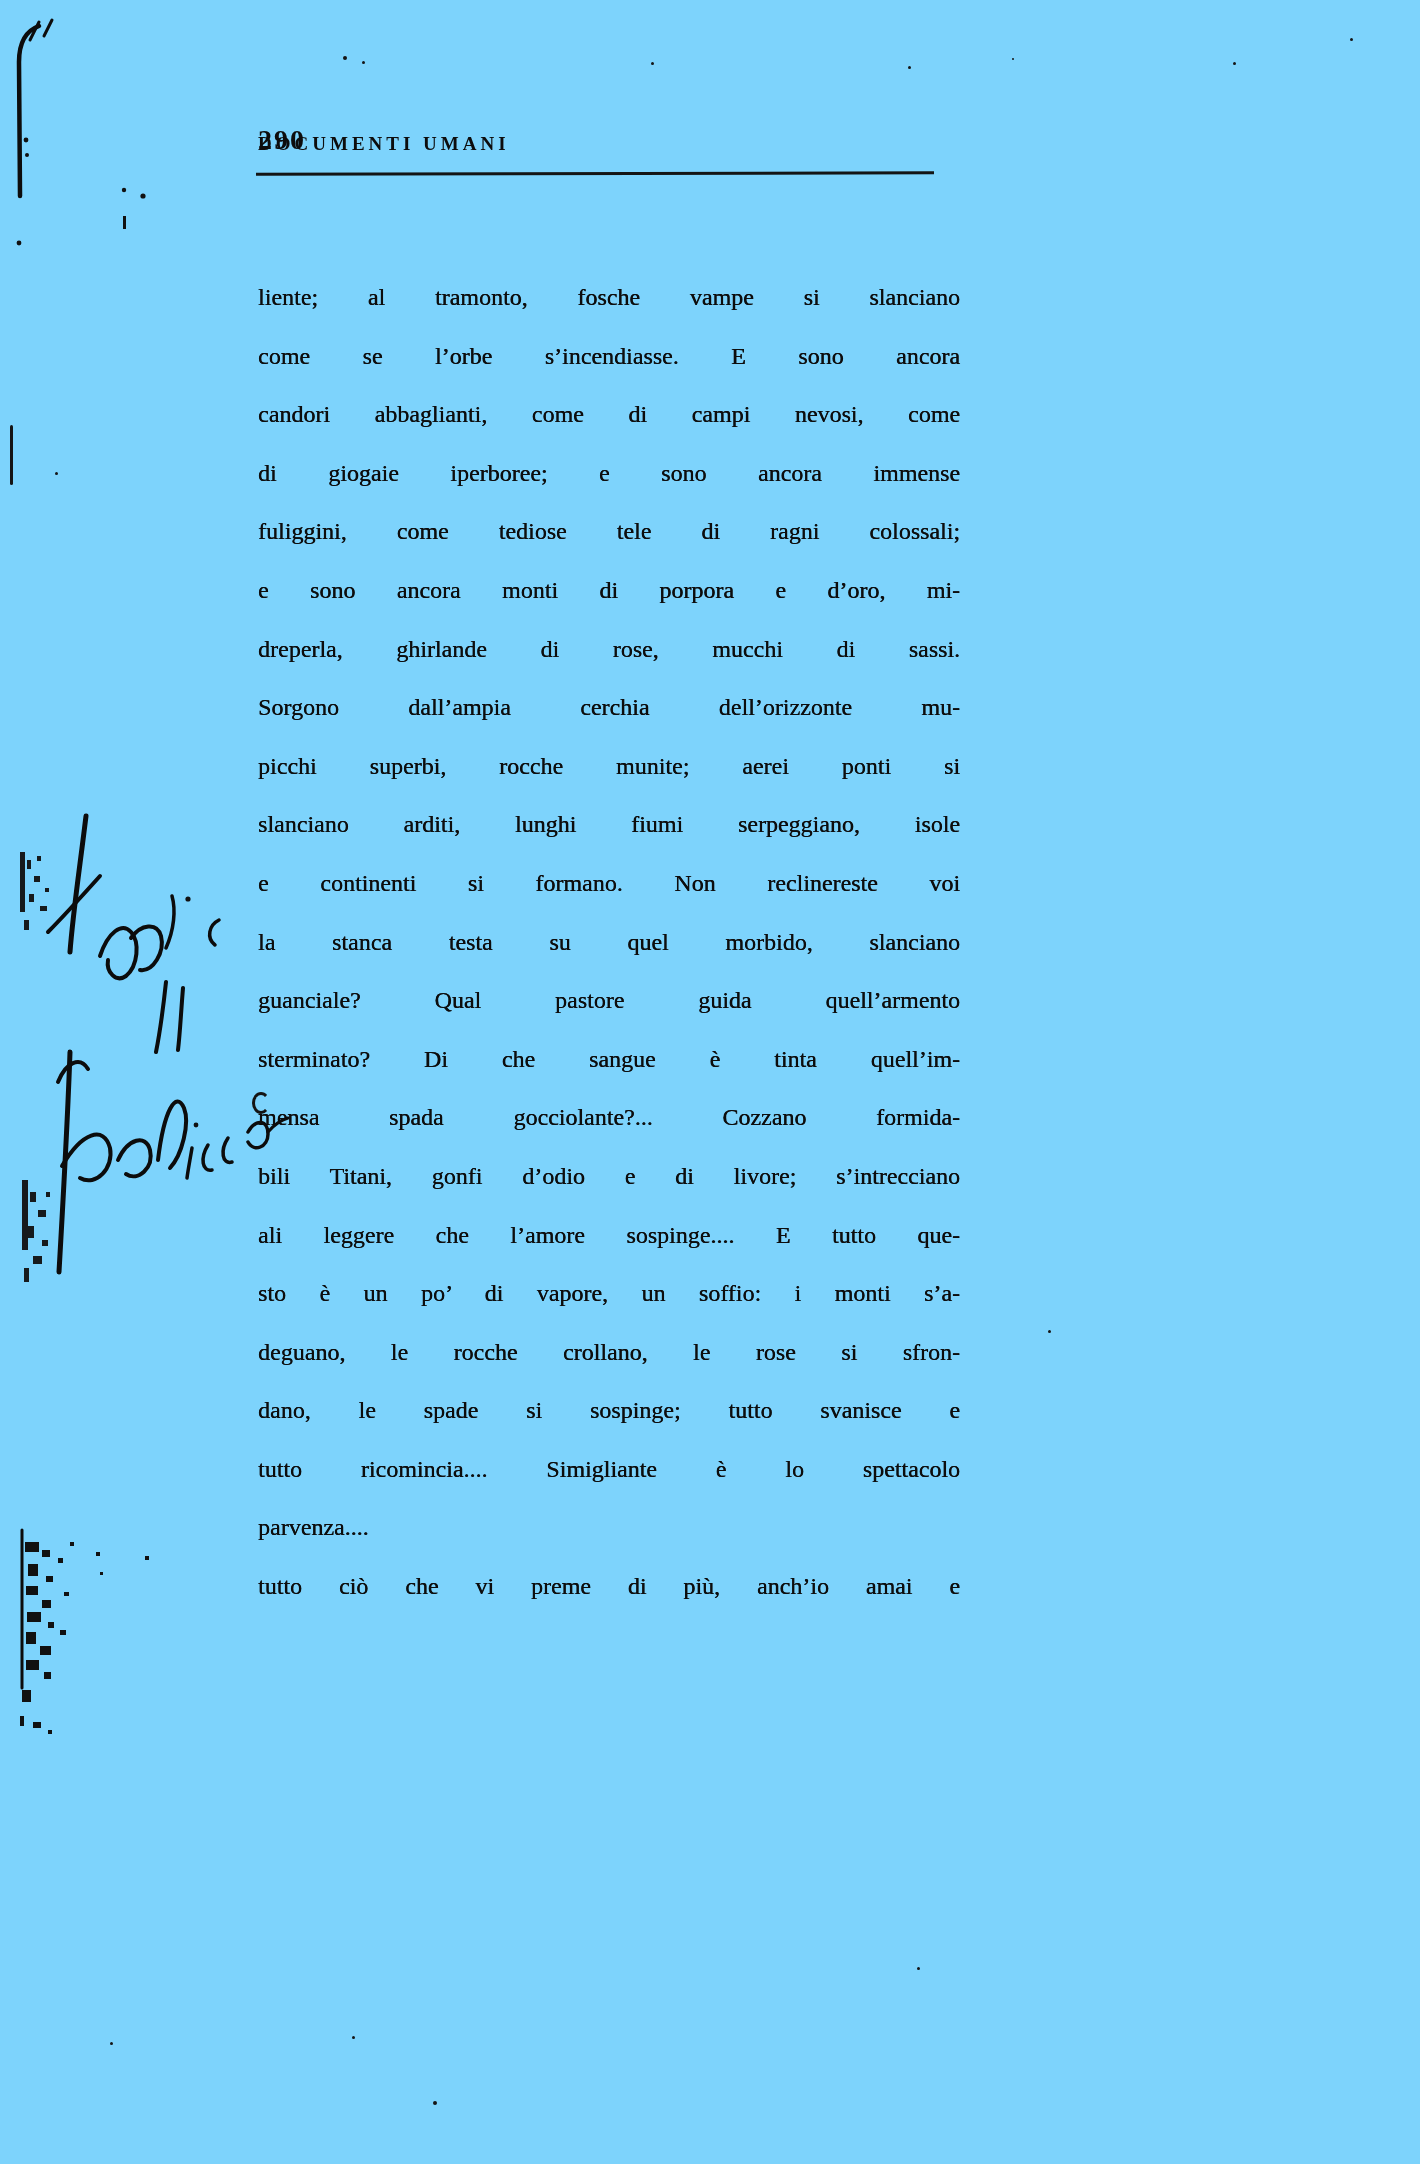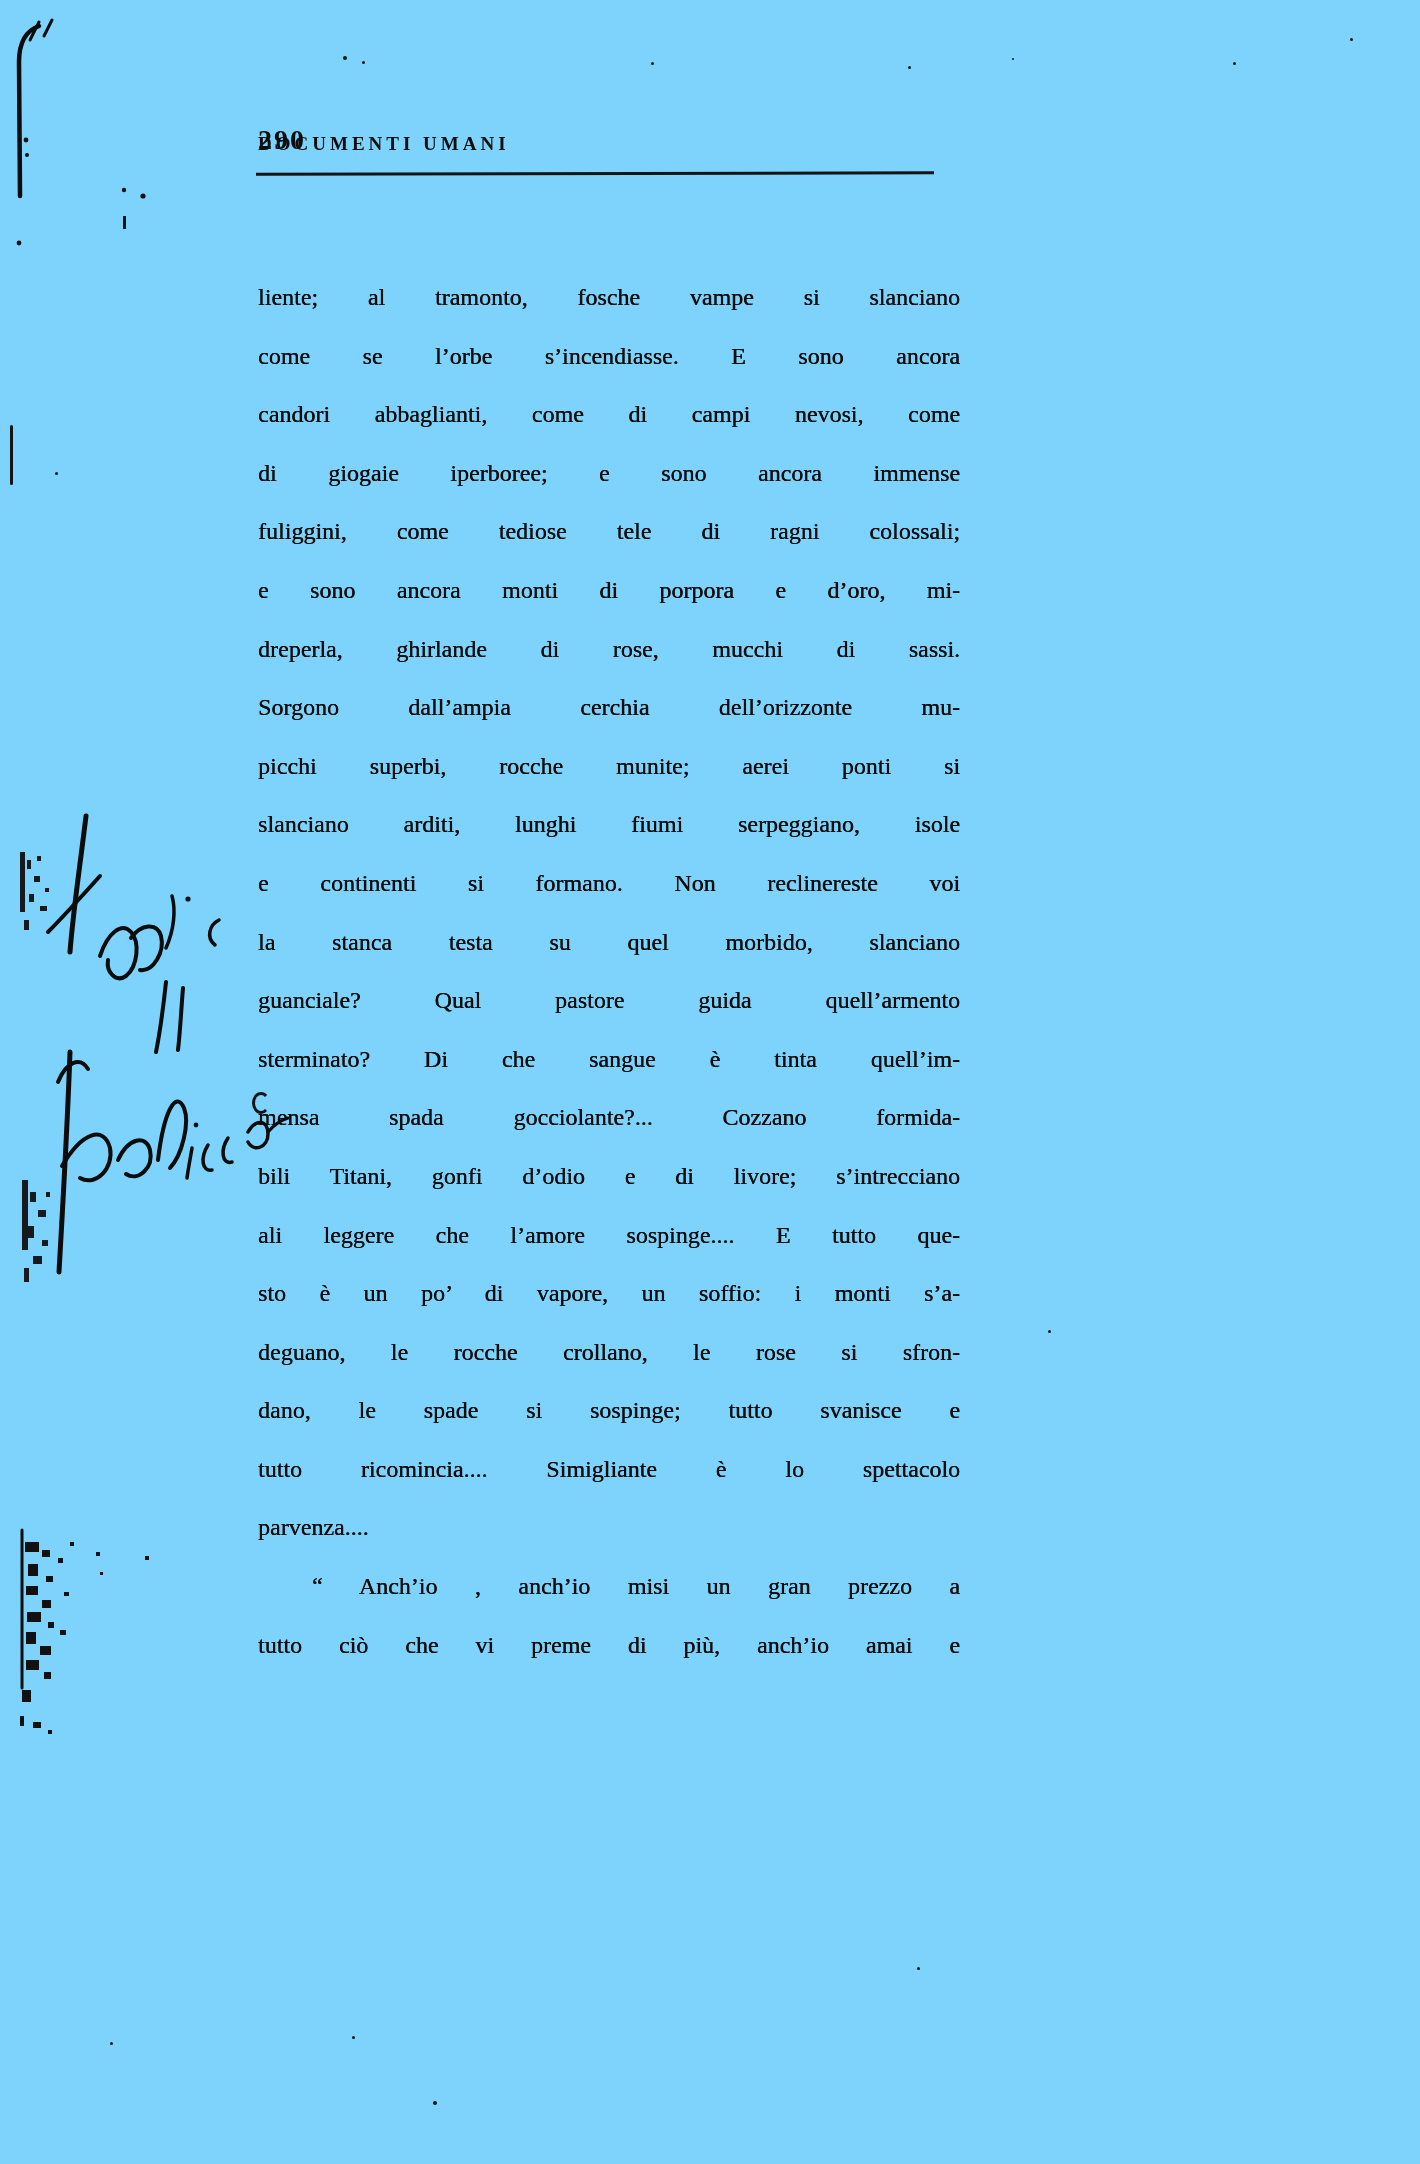--- a/index.html
+++ b/index.html
@@ -59,21 +59,20 @@
       <div class="line">guanciale? Qual pastore guida quell’armento</div>
       <div class="line">sterminato? Di che sangue è tinta quell’im-</div>
       <div class="line">mensa spada gocciolante?... Cozzano formida-</div>
       <div class="line">bili Titani, gonfi d’odio e di livore; s’intrecciano</div>
       <div class="line">ali leggere che l’amore sospinge.... E tutto que-</div>
       <div class="line">sto è un po’ di vapore, un soffio: i monti s’a-</div>
       <div class="line">deguano, le rocche crollano, le rose si sfron-</div>
       <div class="line">dano, le spade si sospinge; tutto svanisce e</div>
       <div class="line">tutto ricomincia.... Simigliante è lo spettacolo</div>
       <div class="line no-just">parvenza....</div>
-      <div class="line indent">“ Anch’io , anch’io misi un gran prezzo a</div>
       <div class="line">tutto ciò che vi preme di più, anch’io amai e</div>
     </div>
 
   <svg class="ink" style="left:0;top:0" width="170" height="260" viewBox="0 0 170 260">
     <path class="stroke" stroke-width="4.5" d="M 20 196 L 19 62 C 19 44 25 31 39 26"></path>
     <path class="stroke" stroke-width="3" d="M 30 40 L 39 22"></path>
     <path class="stroke" stroke-width="3" d="M 44 36 L 52 20"></path>
     <circle class="blob" cx="26" cy="140" r="2.4"></circle>
     <circle class="blob" cx="27" cy="155" r="2"></circle>
     <circle class="blob" cx="124" cy="190" r="2.2"></circle>

